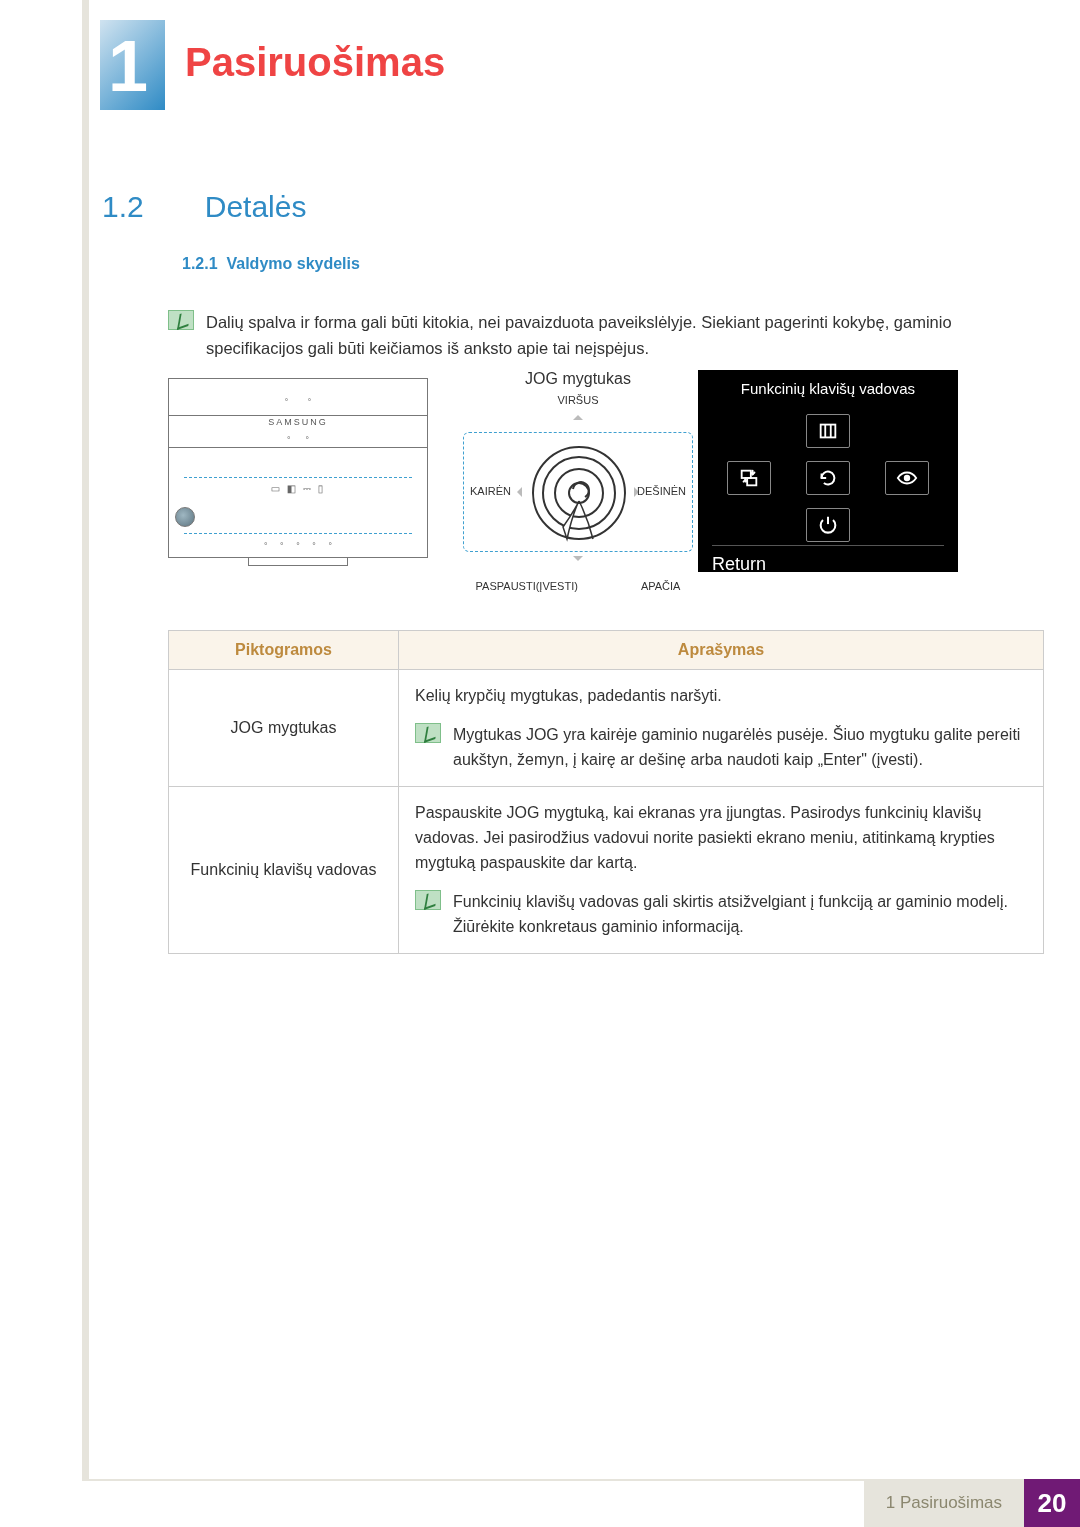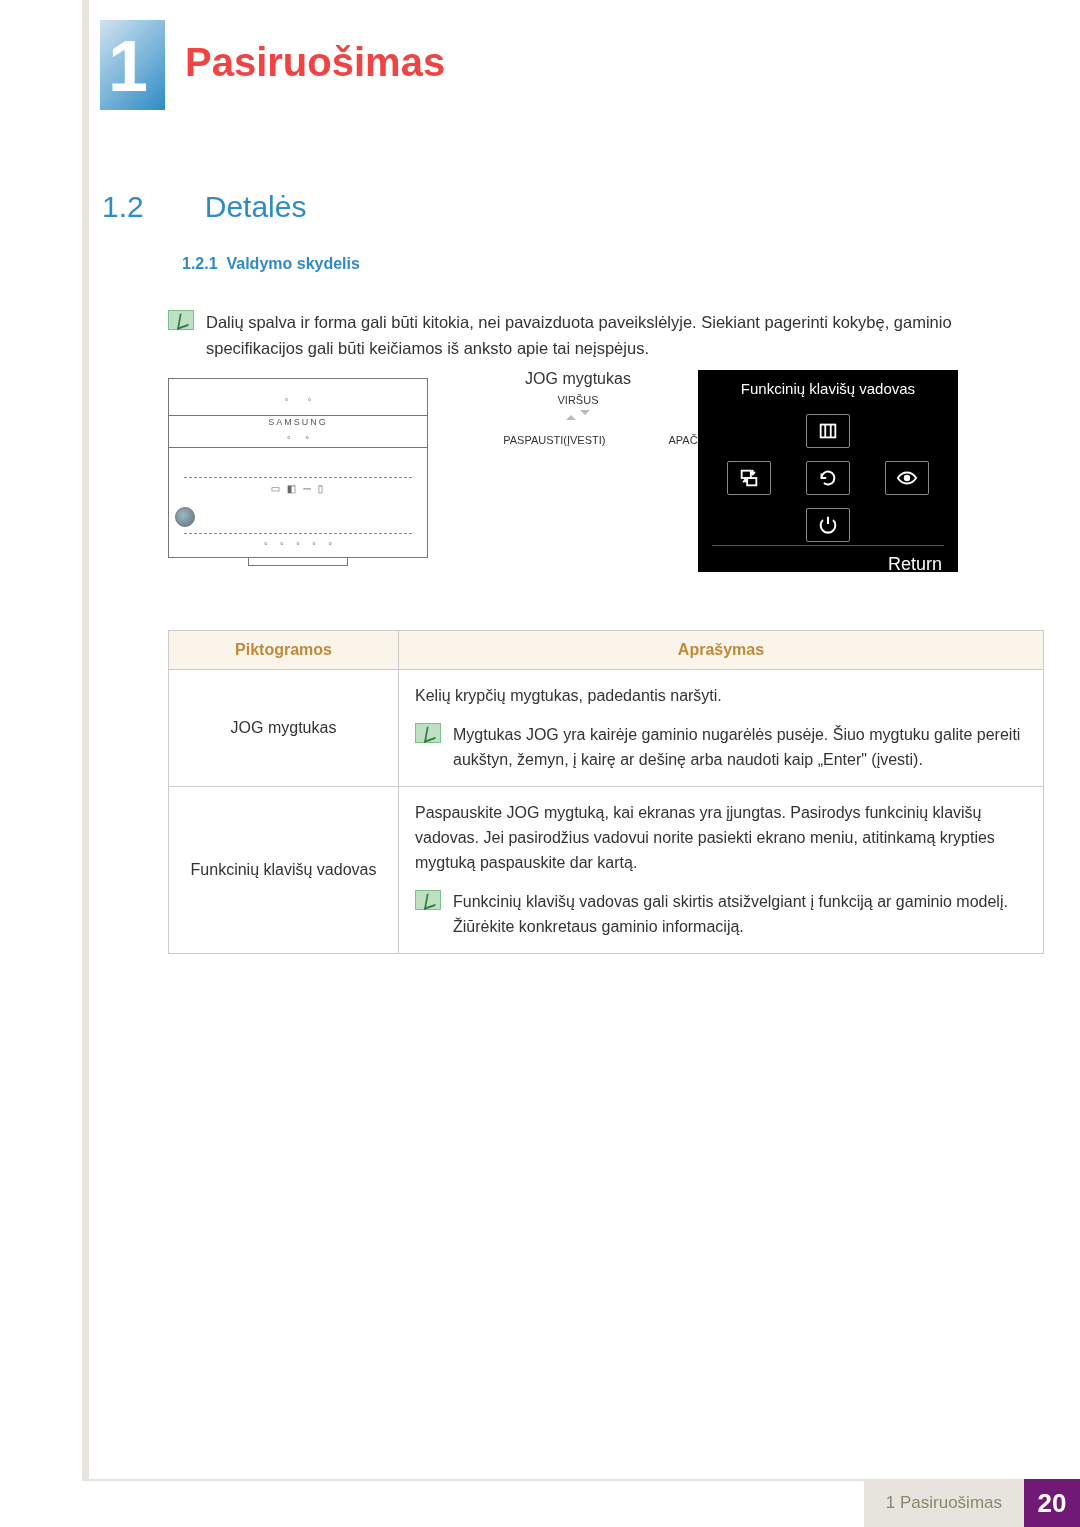--- a/index.html
+++ b/index.html
@@ -211,21 +211,21 @@
   .arrow.down { border-top-color: #bbb; }
   .arrow.left { border-right-color: #bbb; }
   .arrow.right { border-left-color: #bbb; }
   .arrow-leftpos { position: absolute; left: 48px; top: 54px;}
   .arrow-rightpos { position: absolute; right: 48px; top: 54px;}
   .jog-bottom-labels {
     font-size: 11px;
     color: #333;
     margin-top: 10px;
     display: flex;
-    justify-content: flex-end;
+    justify-content: center;
     gap: 63px;
   }
 
   .osd-panel {
     position: absolute;
     right: 0;
     top: 0;
     width: 260px;
     height: 202px;
     background: #000;
@@ -244,21 +244,21 @@
   }
   .osd-grid .cell {
     width: 44px; height: 34px;
     border: 1px solid #888;
     border-radius: 2px;
     display: flex; align-items: center; justify-content: center;
   }
   .osd-grid .empty { border: none; }
   .osd-return {
     border-top: 1px solid #555;
-    text-align: right;
+    text-align: left;
     font-size: 18px;
     padding: 8px 2px 0 0;
   }
   .osd-svg { width: 22px; height: 22px; }
 
   
   .desc-table {
     position: absolute;
     left: 168px;
     top: 630px;
@@ -363,20 +363,37 @@
     <div class="monitor-jog"></div>
     <div class="monitor-dash" style="top:154px;"></div>
     <div style="position:absolute;top:160px;width:100%;text-align:center;" class="tiny-dot">∘&nbsp;&nbsp;&nbsp;&nbsp;&nbsp;∘&nbsp;&nbsp;&nbsp;&nbsp;&nbsp;∘&nbsp;&nbsp;&nbsp;&nbsp;&nbsp;∘&nbsp;&nbsp;&nbsp;&nbsp;&nbsp;∘</div>
   </div>
   <div class="monitor-stand"></div>
 
   <div class="jog-area">
     <div class="jog-title">JOG mygtukas</div>
     <div class="jog-sub">VIRŠUS</div>
     <span class="arrow up" style="display:inline-block;"></span>
+    <div class="jog-dashbox">
+      <span class="dir dir-left">KAIRĖN</span>
+      <span class="arrow left arrow-leftpos"></span>
+      <div class="jog-circle">
+        <svg viewBox="0 0 100 100">
+          <circle cx="50" cy="50" r="46" fill="none" stroke="#333" stroke-width="2"></circle>
+          <circle cx="50" cy="50" r="36" fill="none" stroke="#333" stroke-width="2"></circle>
+          <circle cx="50" cy="50" r="24" fill="none" stroke="#333" stroke-width="2"></circle>
+          <circle cx="50" cy="50" r="10" fill="none" stroke="#333" stroke-width="2"></circle>
+          <path d="M50 50 m-6 -4 a8 8 0 1 1 12 8" fill="none" stroke="#333" stroke-width="2"></path>
+          <path d="M38 96 C42 78 46 66 50 58 C50 58 44 70 34 84 Z" fill="#fff" stroke="#333" stroke-width="1.5"></path>
+          <path d="M50 58 C54 66 60 80 64 96" fill="none" stroke="#333" stroke-width="1.5"></path>
+        </svg>
+      </div>
+      <span class="arrow right arrow-rightpos"></span>
+      <span class="dir dir-right">DEŠINĖN</span>
+    </div>
     <span class="arrow down" style="display:inline-block;margin-top:2px;"></span>
     <div class="jog-bottom-labels">
       <span>PASPAUSTI(ĮVESTI)</span>
       <span>APAČIA</span>
     </div>
   </div>
 
   <div class="osd-panel">
     <div class="osd-title">Funkcinių klavišų vadovas</div>
     <div class="osd-grid">

